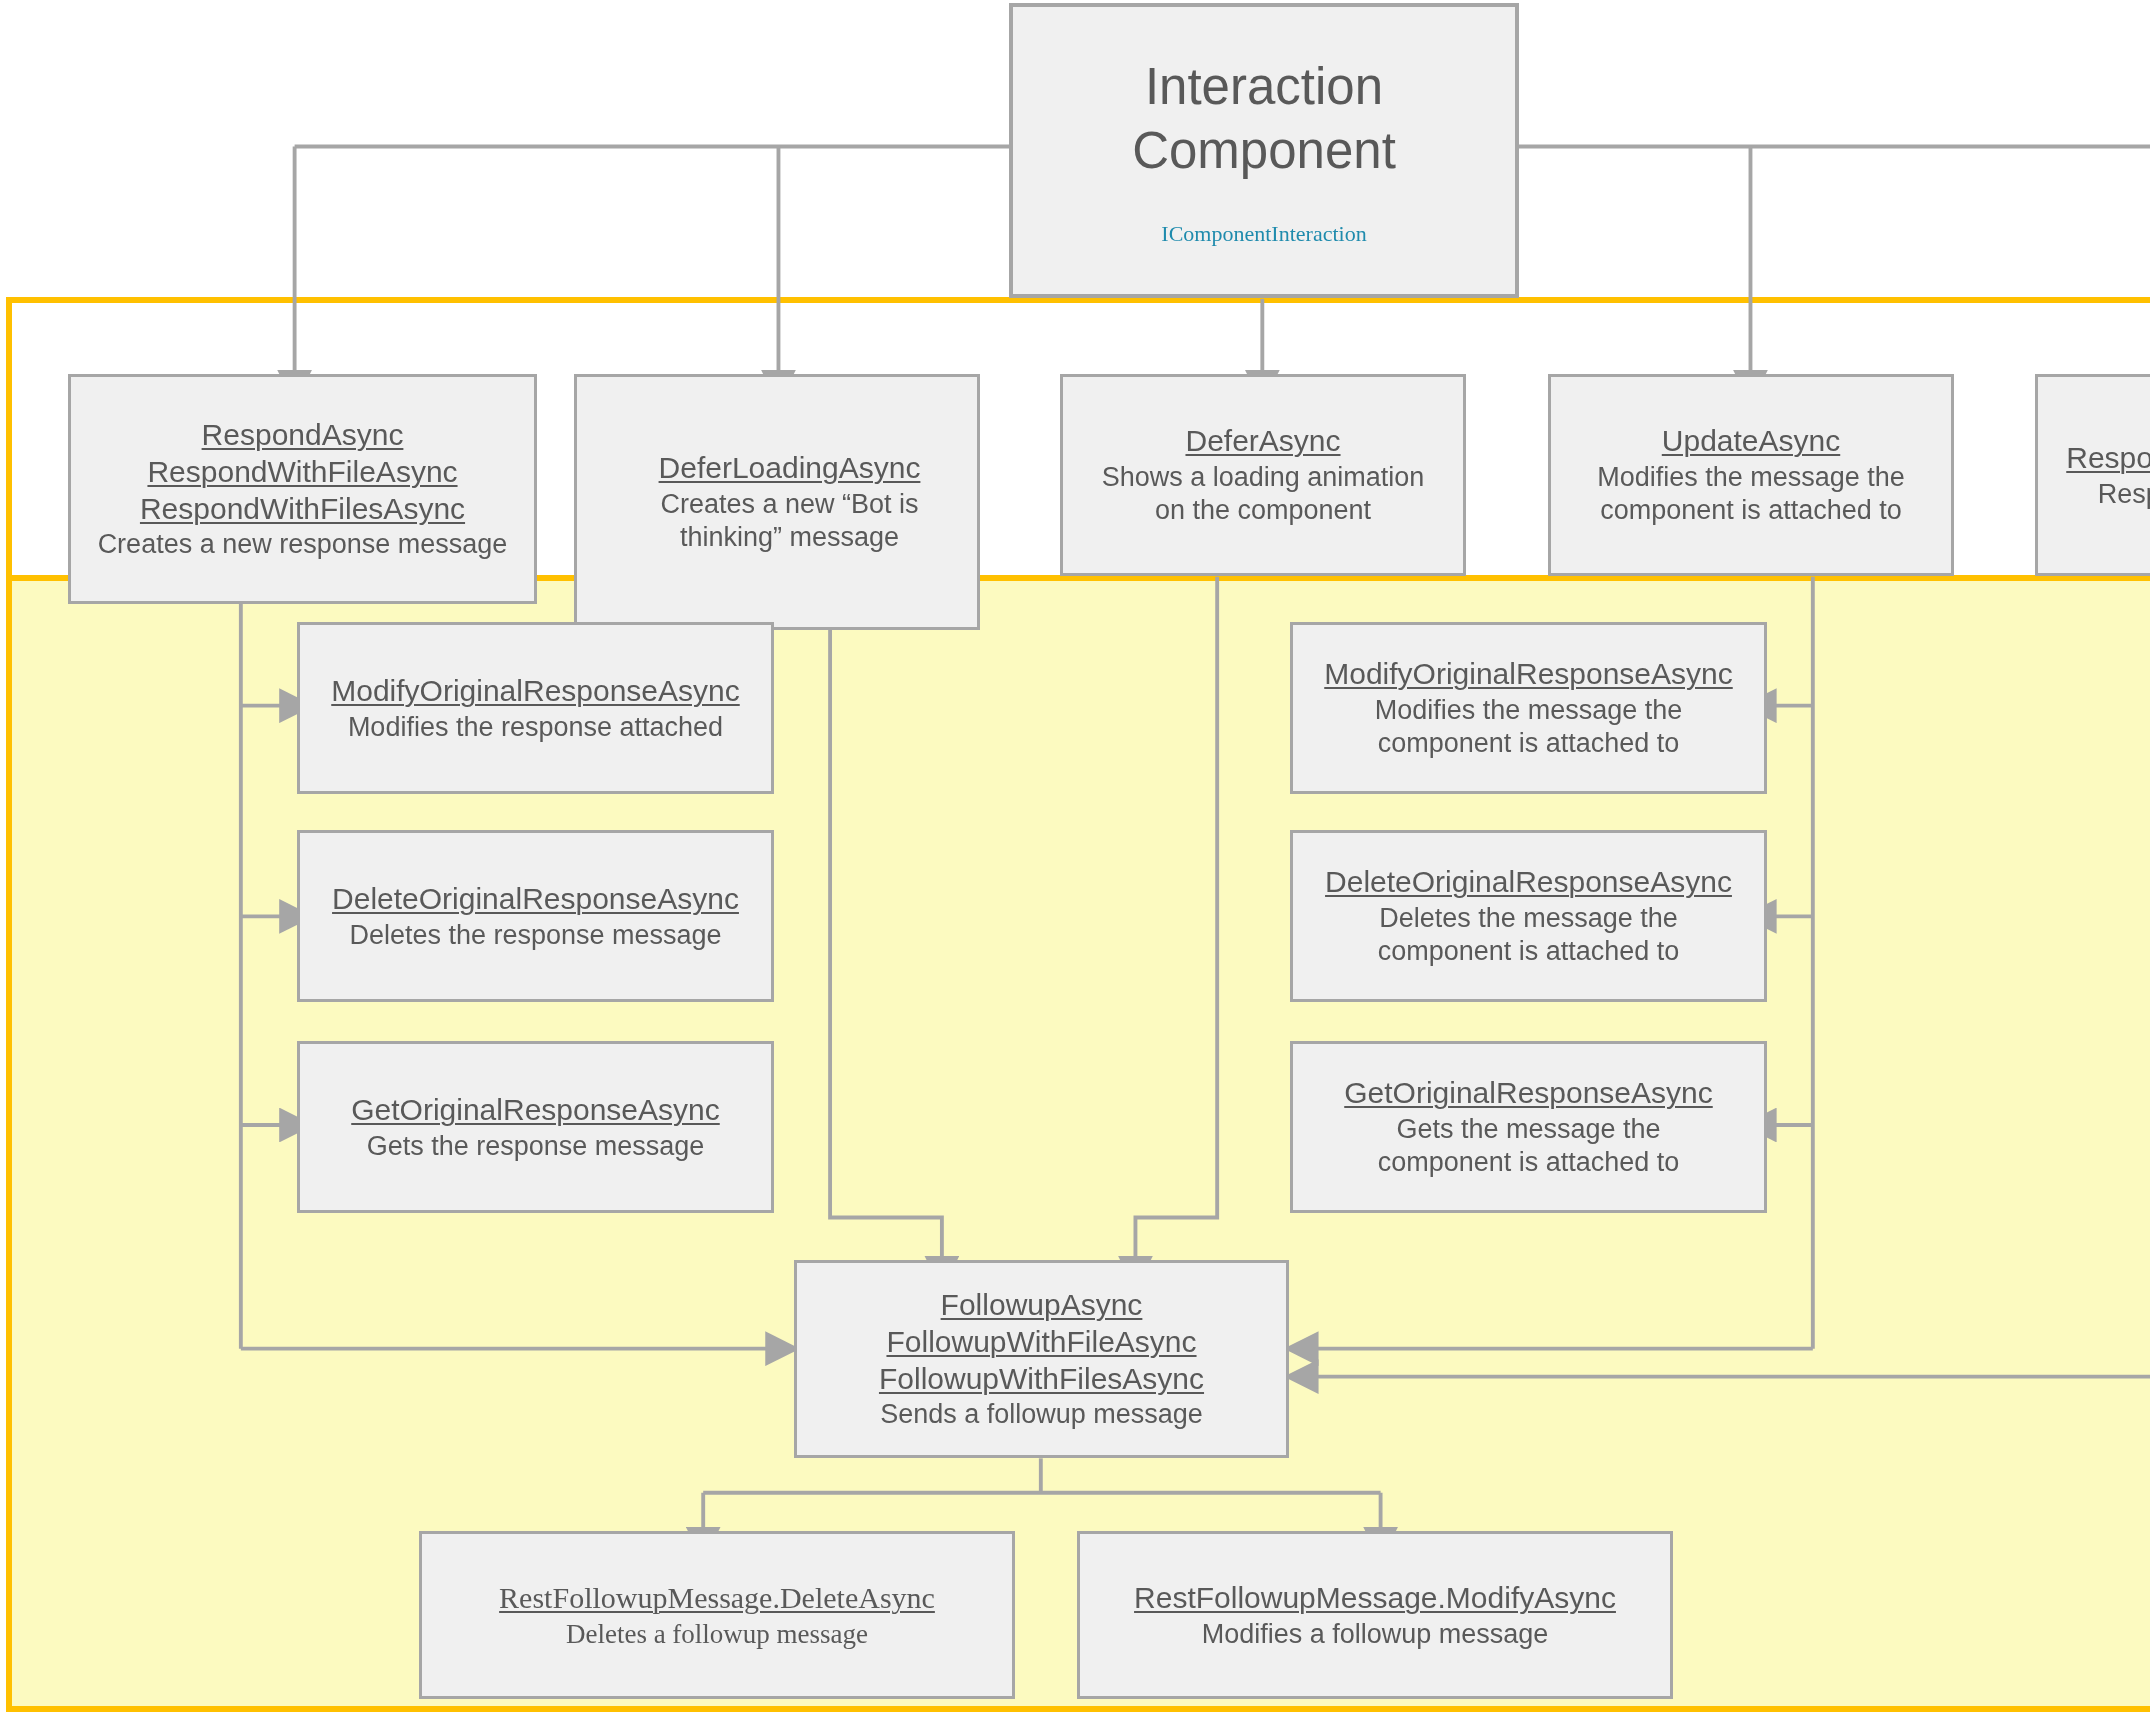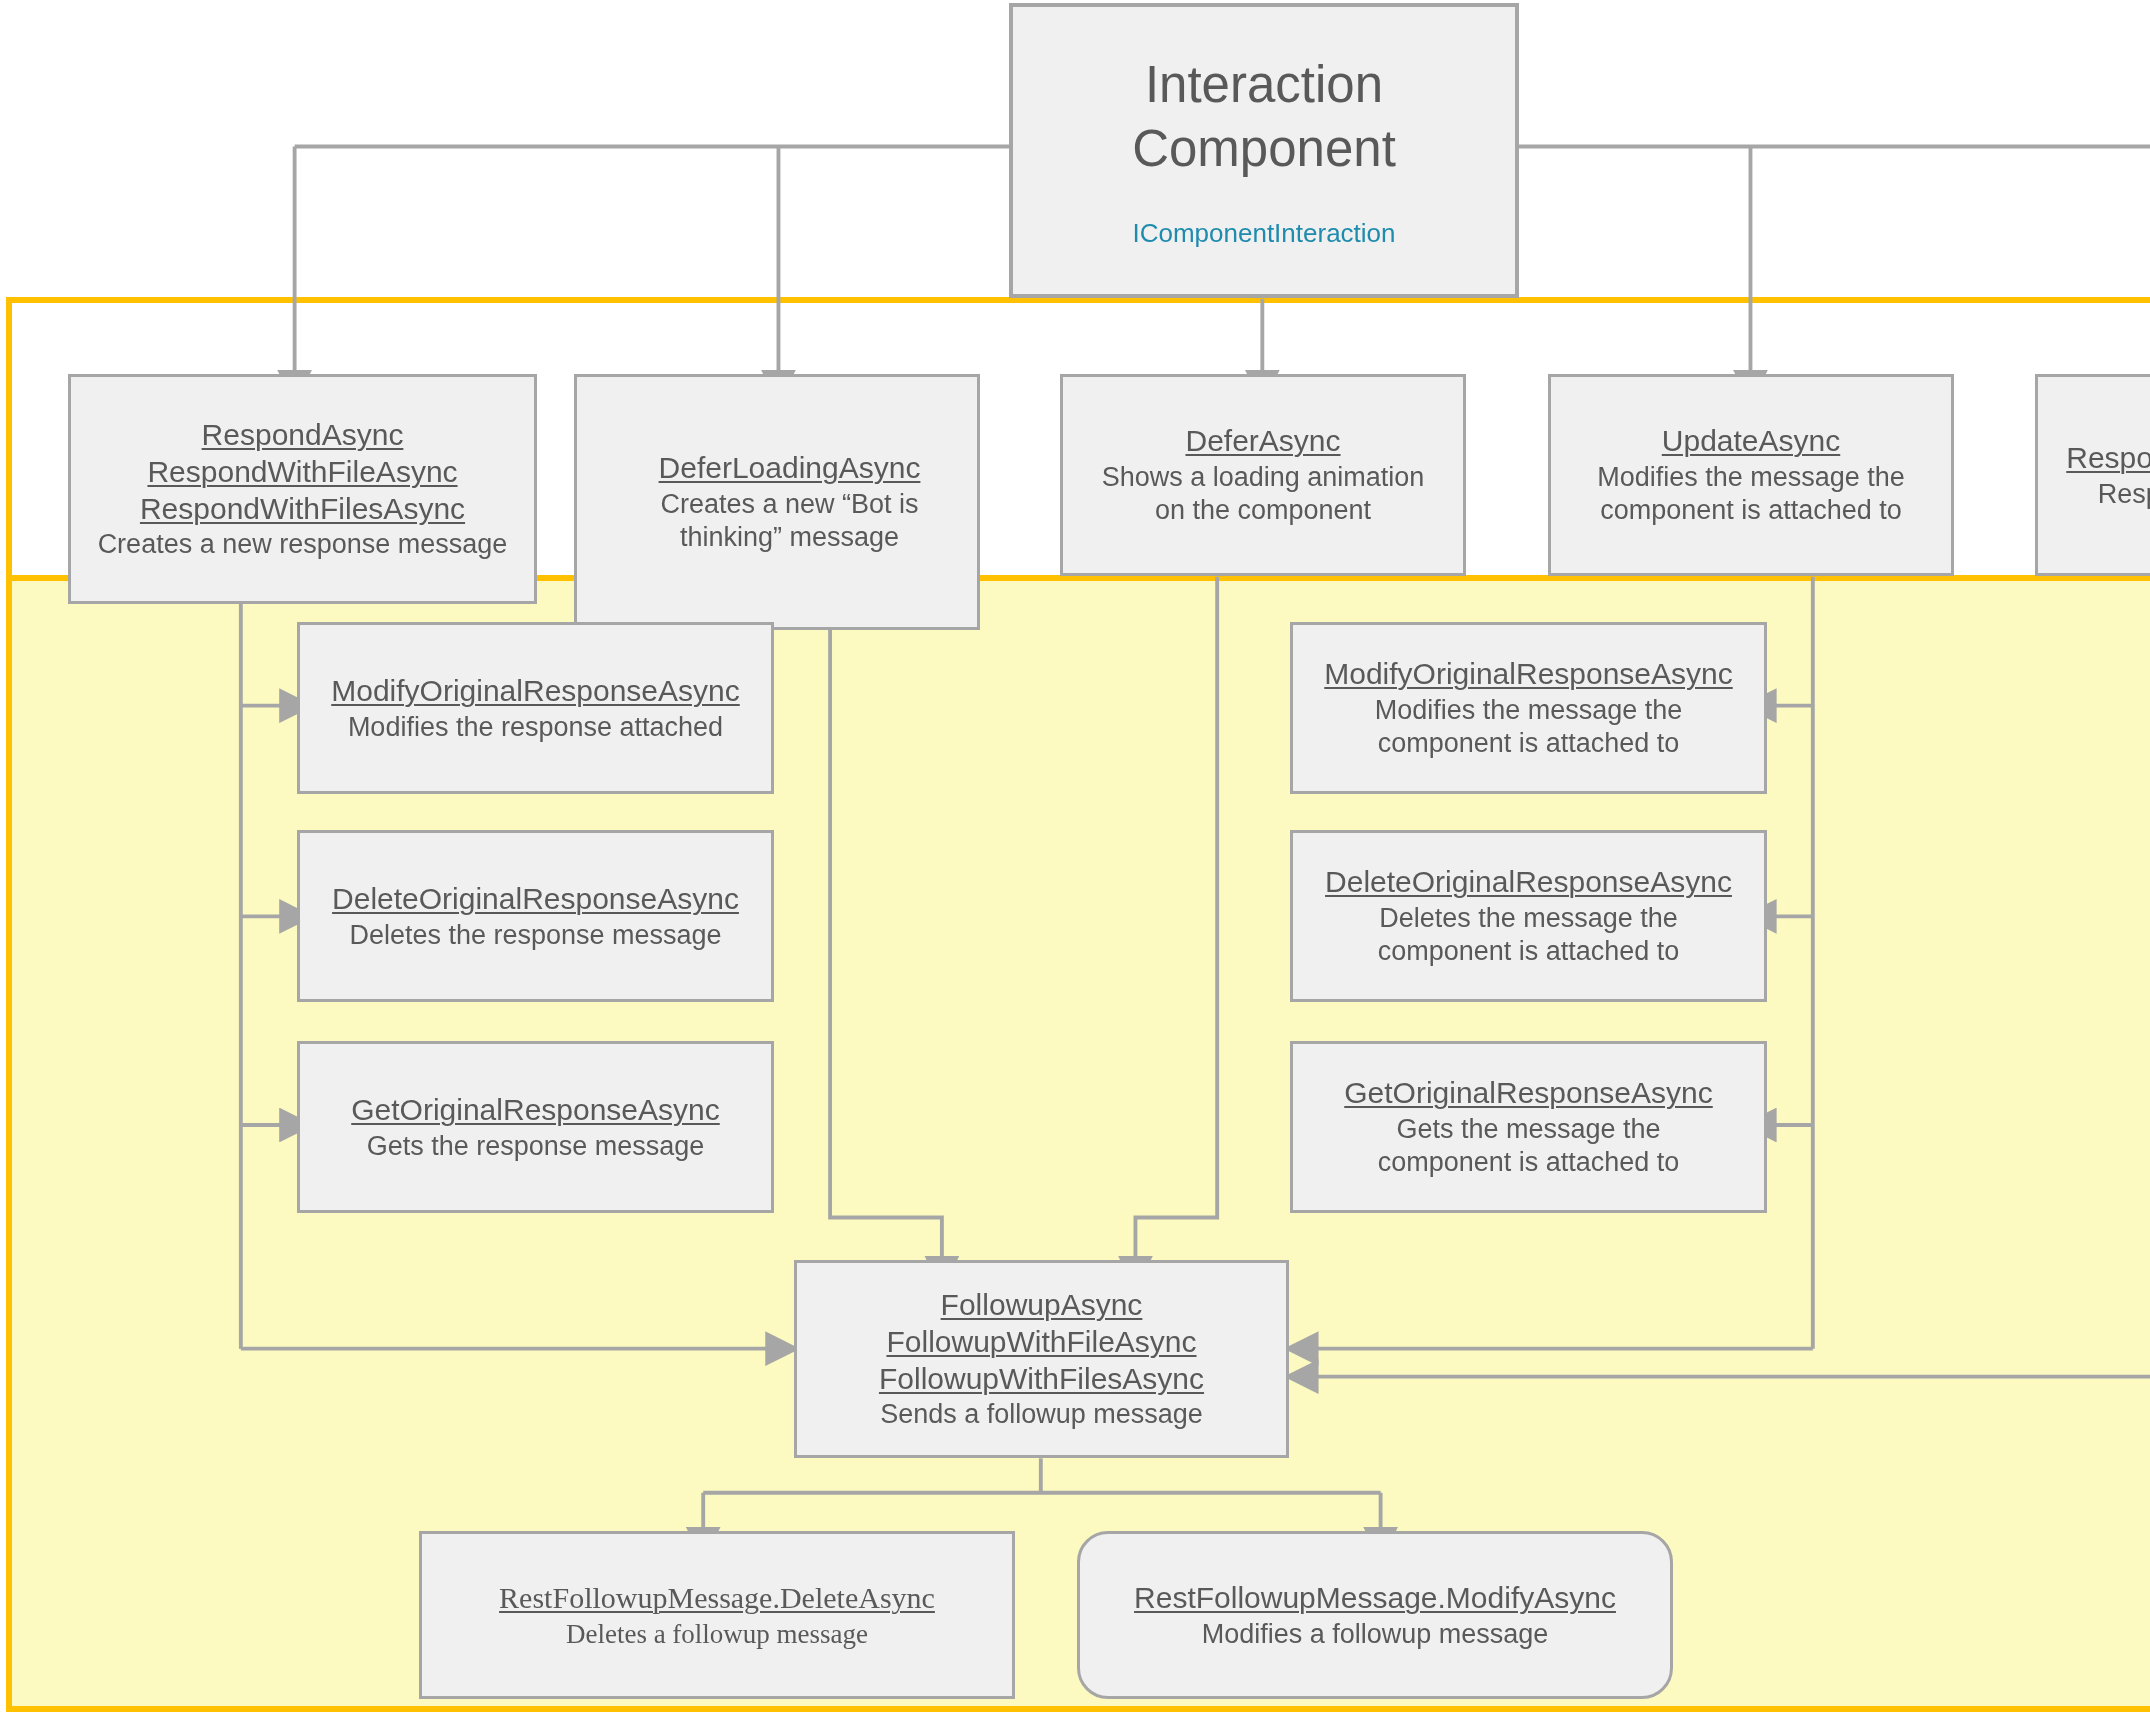--- a/index.html
+++ b/index.html
@@ -14,21 +14,21 @@
   .node{position:absolute;box-sizing:border-box;background:#F0F0F0;
         border:3.9px solid #A6A6A6;display:flex;flex-direction:column;
         align-items:center;justify-content:center;text-align:center;}
   .node .title{color:#595959;text-decoration:underline;text-decoration-thickness:2.2px;
         text-underline-offset:2.6px;line-height:1.22;}
   .node .desc{color:#595959;line-height:1.2;}
 
   
   #root-node{border-width:4.7px;}
   #root-node .root-title{font-size:51px;color:#595959;line-height:1.26;font-weight:400;}
-  #root-node .root-iface{font-family:Liberation Sans, sans-serif;font-size:26px;
+  #root-node .root-iface{font-family:Liberation Serif, serif;font-size:22px;
         color:#1F8BAD;margin-top:37px;letter-spacing:0px;}
 
   
   .top .title{font-size:30px;}
   .top .desc{font-size:27px;margin-top:0.9px;}
 
   
   .mid .title{font-size:30px;}
   .mid .desc{font-size:27px;margin-top:0.9px;}
 </style>
@@ -158,19 +158,19 @@
     <div class="title">FollowupWithFileAsync</div>
     <div class="title">FollowupWithFilesAsync</div>
     <div class="desc">Sends a followup message</div>
   </div>
 
   <div class="node mid" style="left:419px;top:1531px;width:596px;height:168px;font-family:Liberation Serif, serif;">
     <div class="title">RestFollowupMessage.DeleteAsync</div>
     <div class="desc">Deletes a followup message</div>
   </div>
 
-  <div class="node mid" style="left:1077px;top:1531px;width:596px;height:168px;border-radius:31px;">
+  <div class="node mid" style="left:1077px;top:1531px;width:596px;height:168px;">
     <div class="title">RestFollowupMessage.ModifyAsync</div>
     <div class="desc">Modifies a followup message</div>
   </div>
 
 </div>
 
 
 </body></html>

